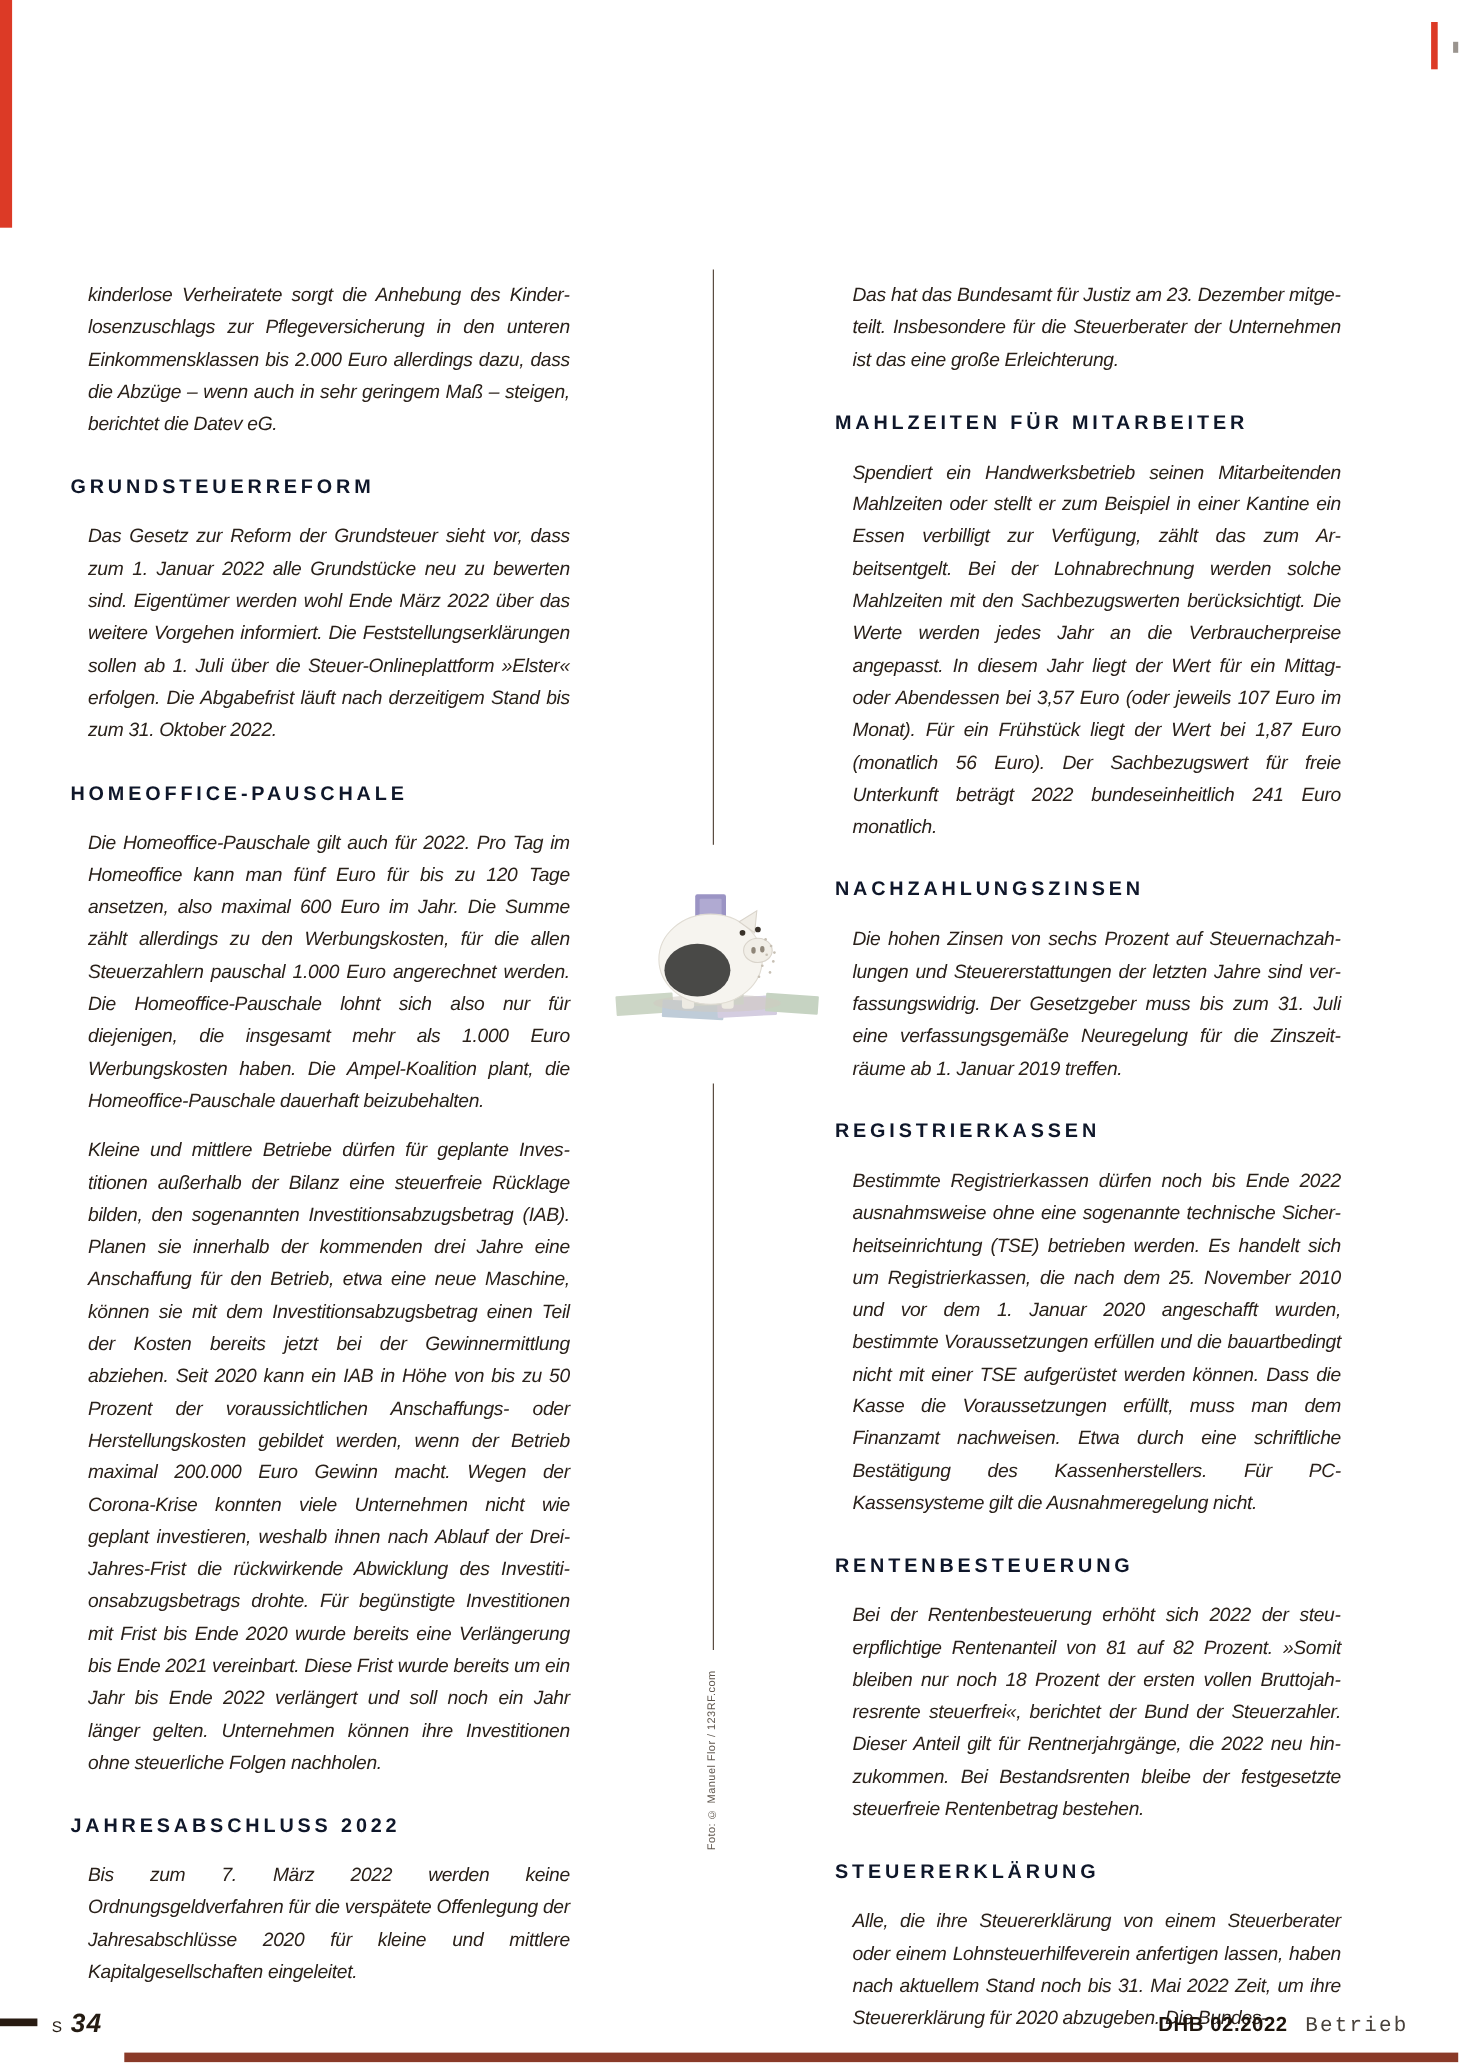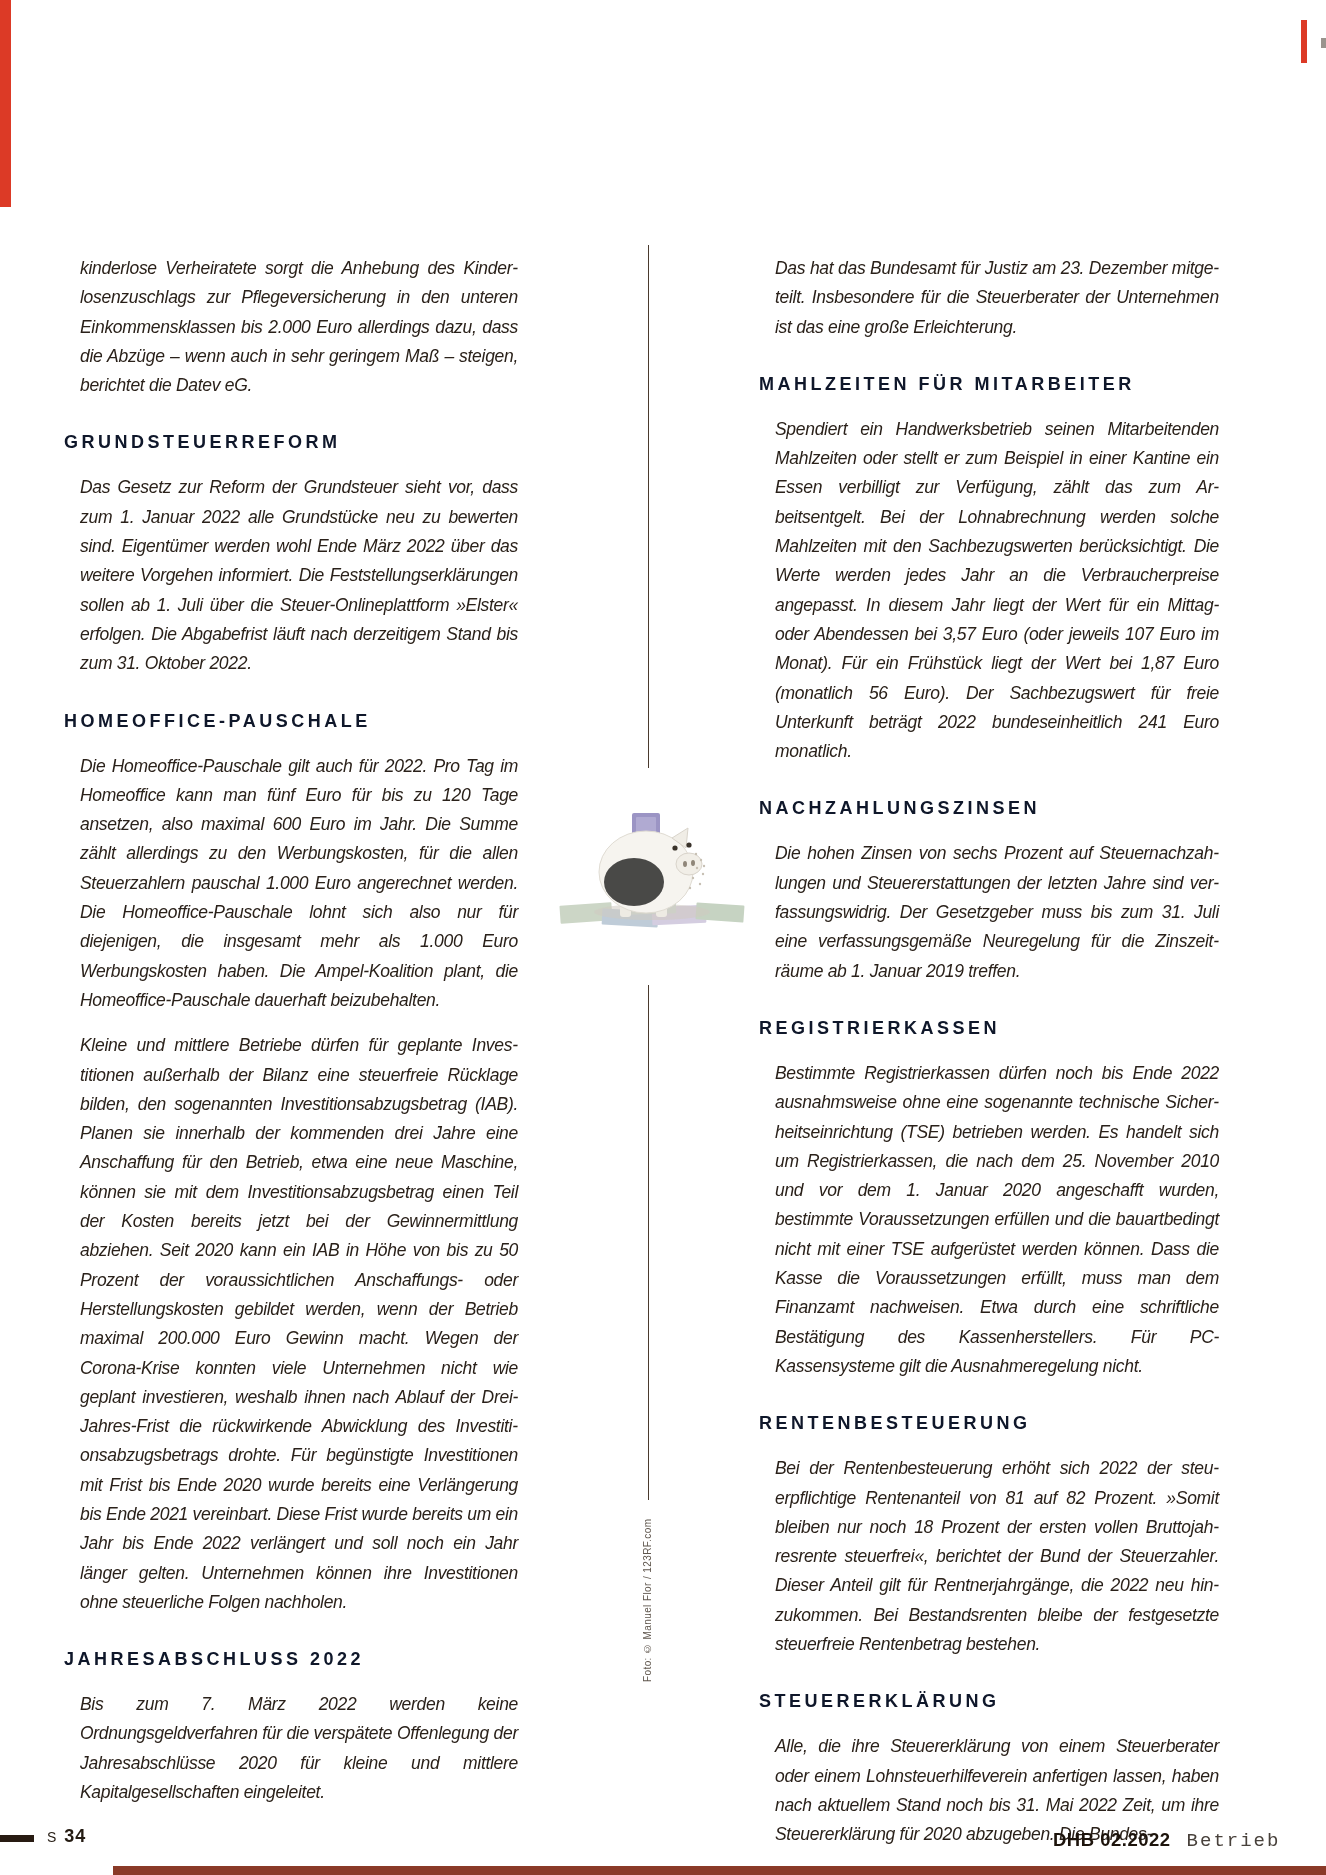--- a/index.html
+++ b/index.html
@@ -53,21 +53,21 @@
   }
 
   
   .footer-dash { position:absolute; left:0; top:1835px; width:34px; height:7px; background:#281b12; }
   .footer-page {
     position:absolute; left:47px; top:1826px;
     display:flex; align-items:baseline; gap:7px;
     color:#241b12;
   }
   .footer-page .s  { font-size:14px; letter-spacing:1px; }
-  .footer-page .n  { font-size:18px; font-weight:bold; letter-spacing:1px; }
+  .footer-page .n  { font-size:24px; font-weight:bold; letter-spacing:1px;font-style:italic; }
   .footer-right {
     position:absolute; left:1053px; top:1829px;
     display:flex; align-items:baseline; gap:16px;
   }
   .footer-right .mag { font-size:18.5px; font-weight:bold; letter-spacing:0.5px; color:#1d140c; }
   .footer-right .sec { font-family:"Liberation Mono", monospace; font-size:19px; letter-spacing:2px; color:#48413b; }
   .footer-bottom-bar { position:absolute; left:113px; top:1866px; width:1213px; height:9px; }
 </style>
 </head>
 <body>

